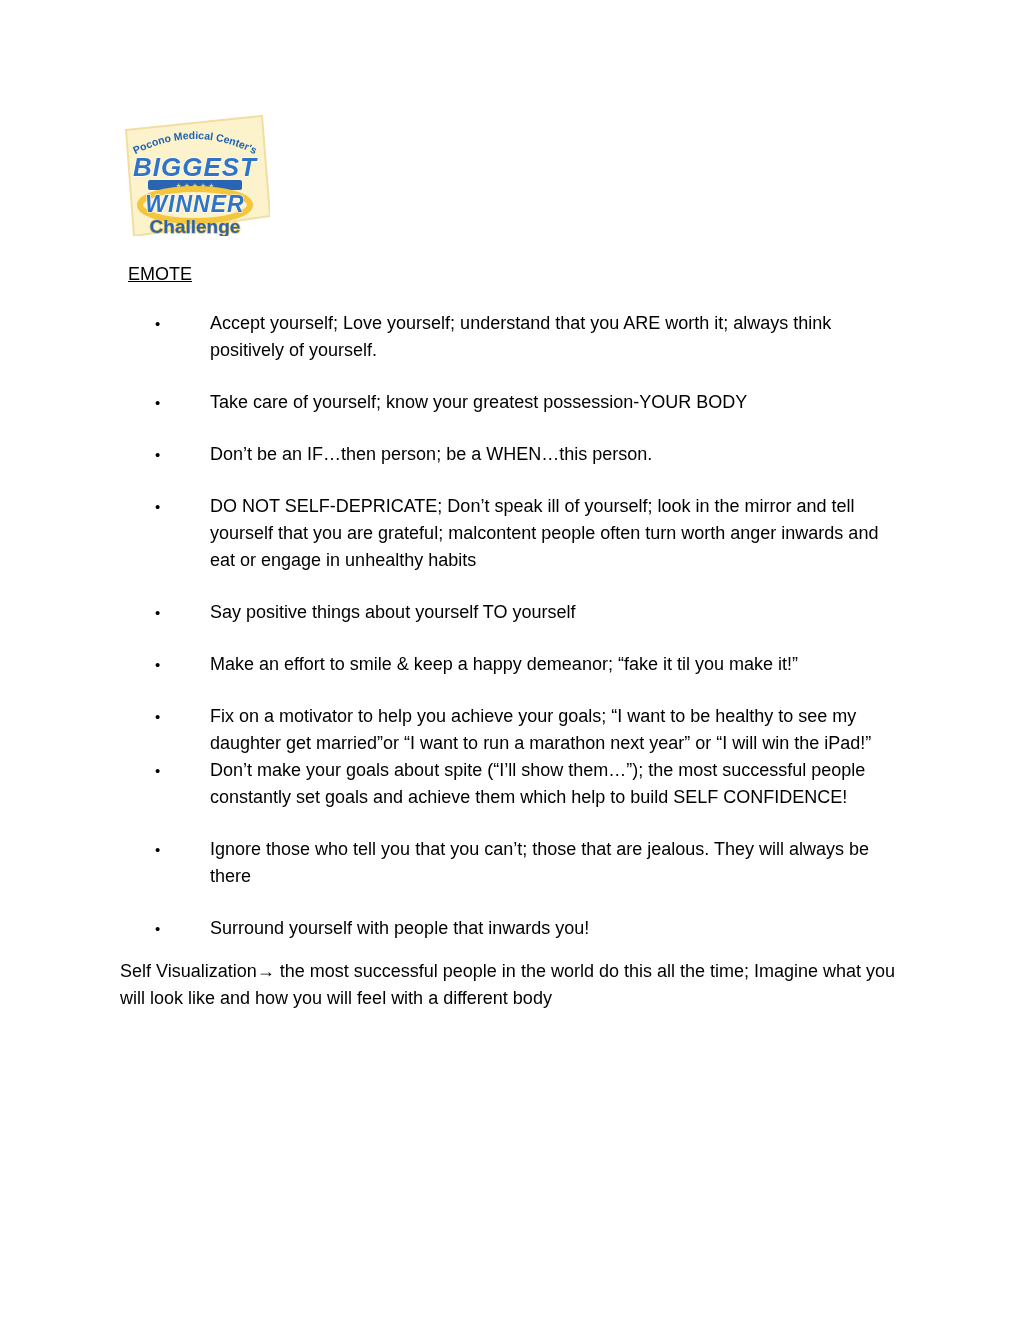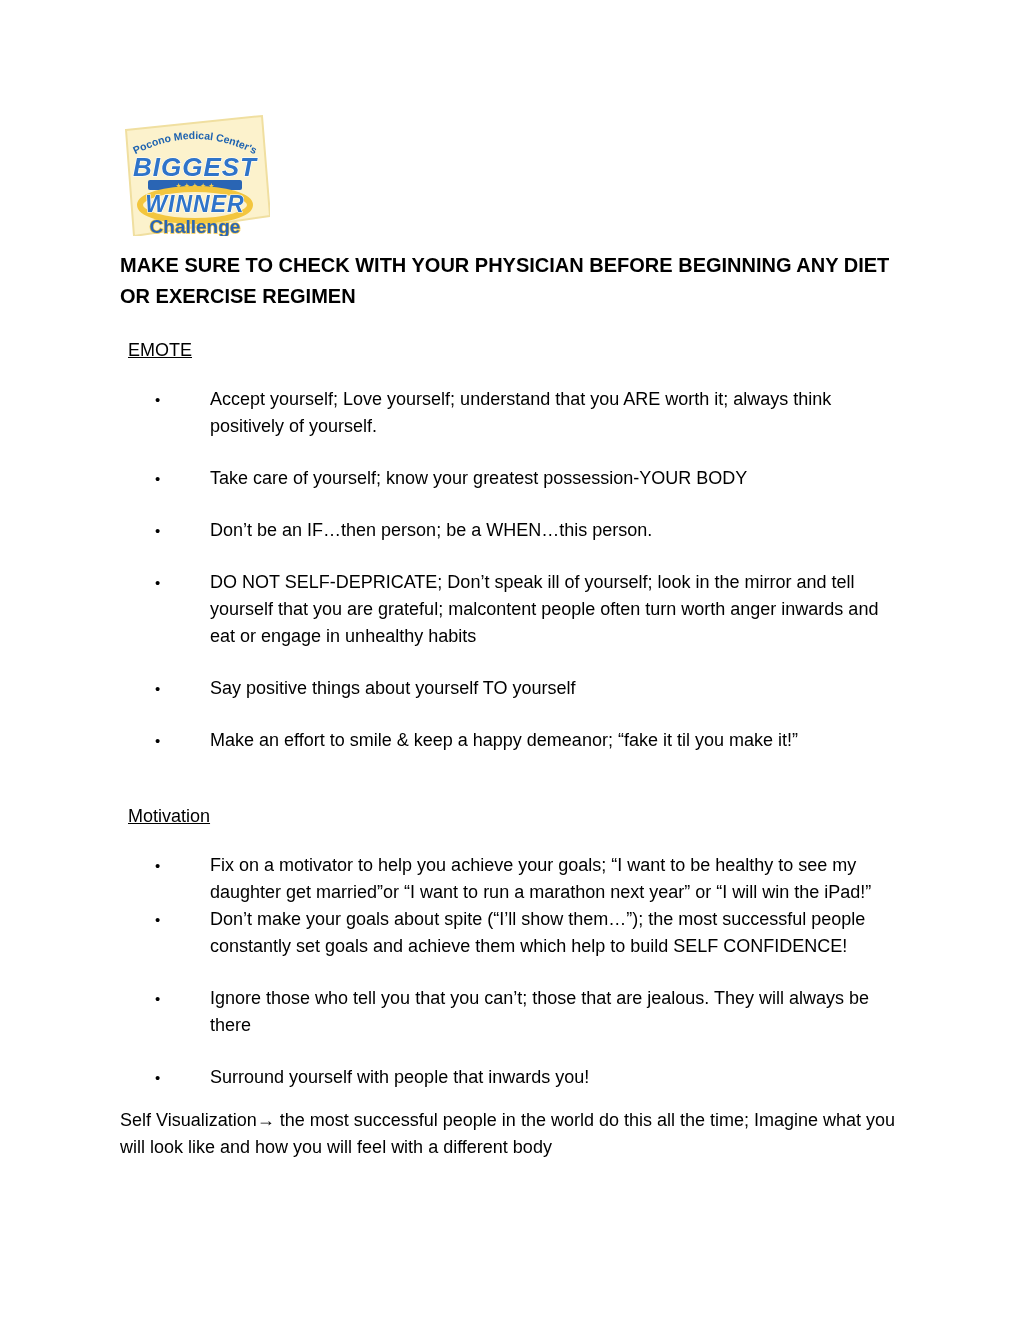--- a/index.html
+++ b/index.html
@@ -68,21 +68,20 @@
       </text>
       <text x="75" y="64" text-anchor="middle" font-size="26" font-weight="bold" font-style="italic" fill="#2f74c9" stroke="#ffffff" stroke-width="1.2" paint-order="stroke" letter-spacing="1">BIGGEST</text>
       <rect x="28" y="68" width="94" height="10" rx="2" fill="#2a65b4"></rect>
       <text x="75" y="76" text-anchor="middle" font-size="7" fill="#f5cd4a">★ ★ ★ ★ ★</text>
       <ellipse cx="75" cy="93" rx="55" ry="16" fill="none" stroke="#f3c63e" stroke-width="6"></ellipse>
       <text x="75" y="100" text-anchor="middle" font-size="23" font-weight="bold" font-style="italic" fill="#2f74c9" stroke="#ffffff" stroke-width="1.2" paint-order="stroke" letter-spacing="1">WINNER</text>
       <text x="75" y="121" text-anchor="middle" font-size="19" font-weight="bold" fill="#2a65b4" stroke="#f3c63e" stroke-width="1.4" paint-order="stroke">Challenge</text>
     </svg>
   </div>
 
-  <h1 class="heading">MAKE SURE TO CHECK WITH YOUR PHYSICIAN BEFORE BEGINNING ANY DIET OR EXERCISE REGIMEN</h1>
 
   <h2 class="section-title">EMOTE</h2>
   <div class="bullets">
     <div class="bullet">
       <span class="dot">•</span>
       <span class="txt">Accept yourself; Love yourself; understand that you ARE worth it; always think positively of yourself.</span>
     </div>
     <div class="bullet">
       <span class="dot">•</span>
       <span class="txt">Take care of yourself; know your greatest possession-YOUR BODY</span>
@@ -98,21 +97,20 @@
     <div class="bullet">
       <span class="dot">•</span>
       <span class="txt">Say positive things about yourself TO yourself</span>
     </div>
     <div class="bullet">
       <span class="dot">•</span>
       <span class="txt">Make an effort to smile &amp; keep a happy demeanor;  “fake it til you make it!”</span>
     </div>
   </div>
 
-  <h2 class="section-title moto">Motivation</h2>
   <div class="bullets">
     <div class="bullet">
       <span class="dot">•</span>
       <span class="txt">Fix on a motivator to help you achieve your goals; “I want to be healthy to see my daughter get married”or “I want to run a marathon next year” or “I will win the iPad!”</span>
     </div>
     <div class="bullet tight">
       <span class="dot">•</span>
       <span class="txt">Don’t make your goals about spite (“I’ll show them…”); the most successful people constantly set goals and achieve them which help to build SELF CONFIDENCE!</span>
     </div>
     <div class="bullet">

